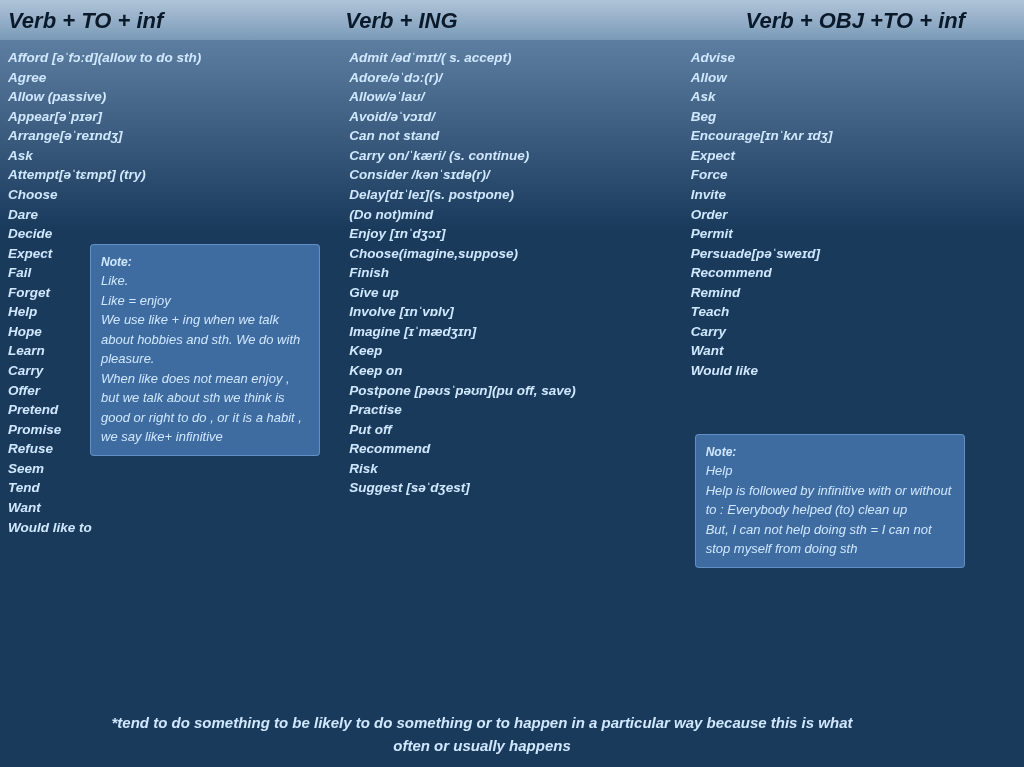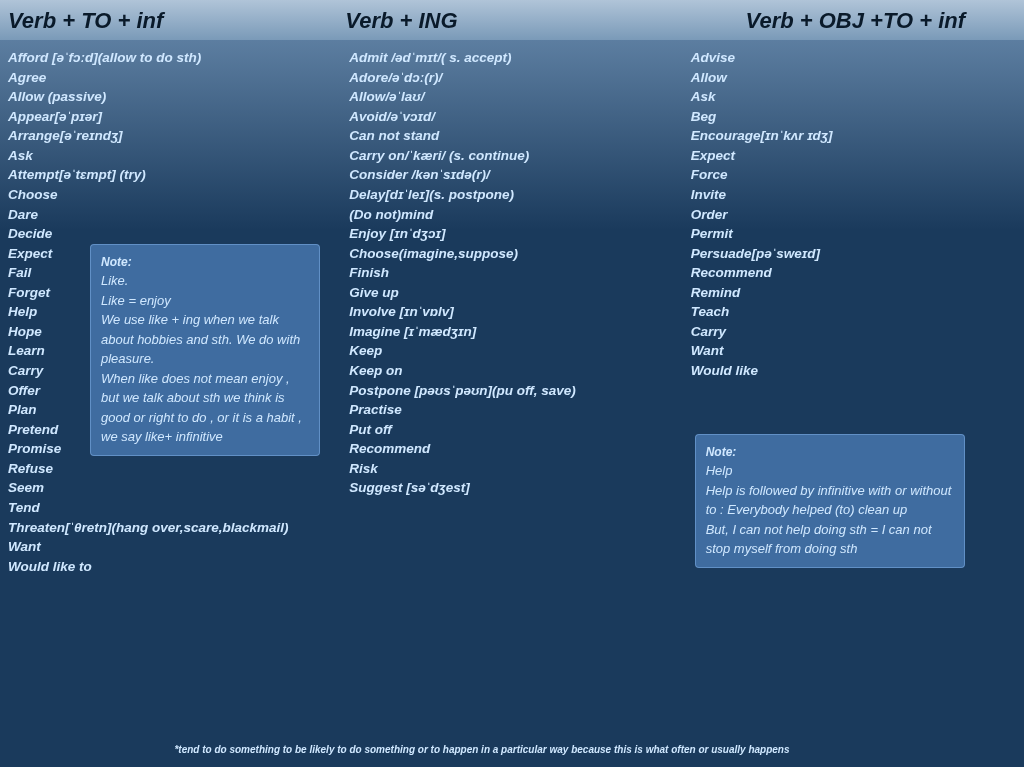--- a/index.html
+++ b/index.html
@@ -74,21 +74,21 @@
     }
     .note-title {
       font-weight: bold;
       font-size: 12px;
       font-style: italic;
     }
     .footer-text {
       text-align: center;
       color: #d0e8ff;
       font-style: italic;
-      font-size: 10px;
+      font-size: 15px;
       font-weight: bold;
       padding: 6px 160px 10px 100px;
       line-height: 1.5;
     }
   </style>
 </head>
 <body>
 
 <div class="page-container">
 
@@ -119,27 +119,25 @@
           <div class="col-item">Dare</div>
           <div class="col-item">Decide</div>
           <div class="col-item">Expect</div>
           <div class="col-item">Fail</div>
           <div class="col-item">Forget</div>
           <div class="col-item">Help</div>
           <div class="col-item">Hope</div>
           <div class="col-item">Learn</div>
           <div class="col-item">Carry</div>
           <div class="col-item">Offer</div>
-          <div class="col-item">Plan</div>
           <div class="col-item">Pretend</div>
           <div class="col-item">Promise</div>
           <div class="col-item">Refuse</div>
           <div class="col-item">Seem</div>
           <div class="col-item">Tend</div>
-          <div class="col-item">Threaten[ˈθretn](hang over,scare,blackmail)</div>
           <div class="col-item">Want</div>
           <div class="col-item">Would like to</div>
         </div>
 
       <div class="note-box note-box-left">
         <div class="note-title">Note:</div>
         <div>Like.</div>
         <div>Like = enjoy</div>
         <div>We use like + ing when we talk about hobbies and sth. We do with pleasure.</div>
         <div>When like does not mean enjoy , but we talk about sth we think is good or right to do , or it is a habit , we say like+ infinitive</div>

